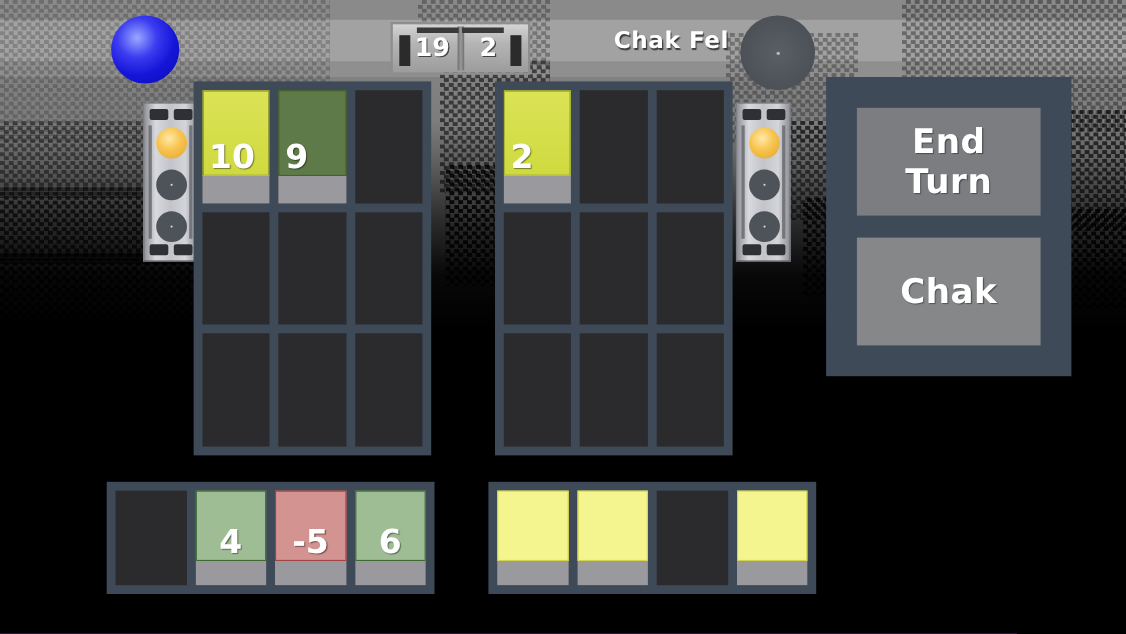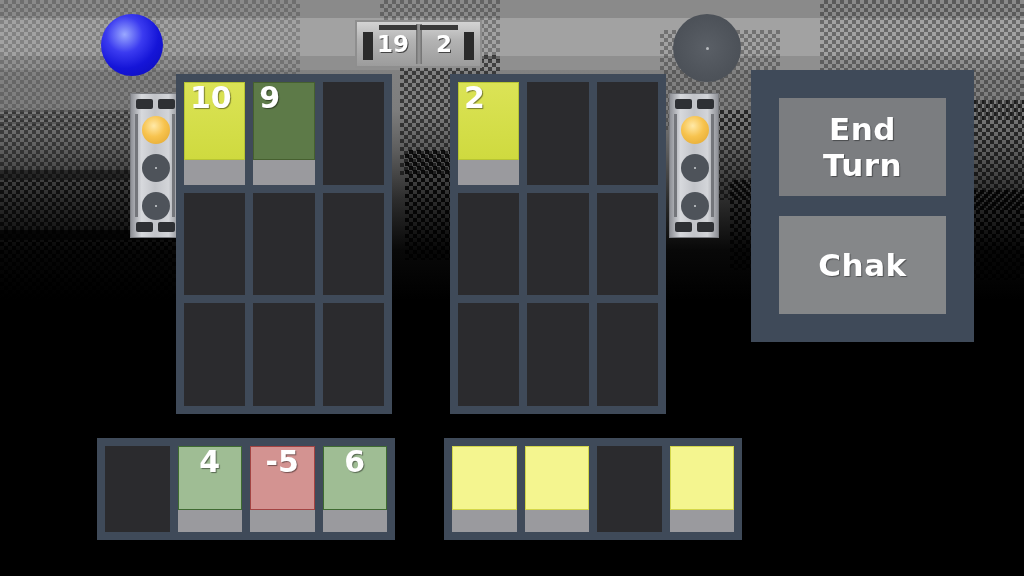--- a/index.html
+++ b/index.html
@@ -231,21 +231,21 @@
   
   .card {
     position: absolute;
     inset: 0;
     display: flex;
     flex-direction: column;
   }
   .card-face {
     flex: 1 1 auto;
     display: flex;
-    align-items: flex-start;
+    align-items: flex-end;
     justify-content: flex-start;
     box-sizing: border-box;
     border: 1px solid rgba(0,0,0,.35);
     padding-left: 5px;
   }
   .card-foot {
     height: 25px;
     background: #9a9a9e;
     flex: 0 0 auto;
   }
@@ -354,20 +354,21 @@
   <div class="plaque">
     <div class="plaque-cap l"></div>
     <div class="plaque-cap r"></div>
     <div class="plaque-bolt l"></div>
     <div class="plaque-bolt r"></div>
     <div class="score-num">19</div>
     <div class="plaque-div"></div>
     <div class="score-num">2</div>
   </div>
 
+  <div class="player-name">Chak Fel</div>
 
   <div class="board board-left" id="board-left">
       <div class="slot">
         <div class="card">
           <div class="card-face c-yellow">
             <span class="card-val">10</span>
           </div>
           <div class="card-foot"></div>
         </div>
       </div>

